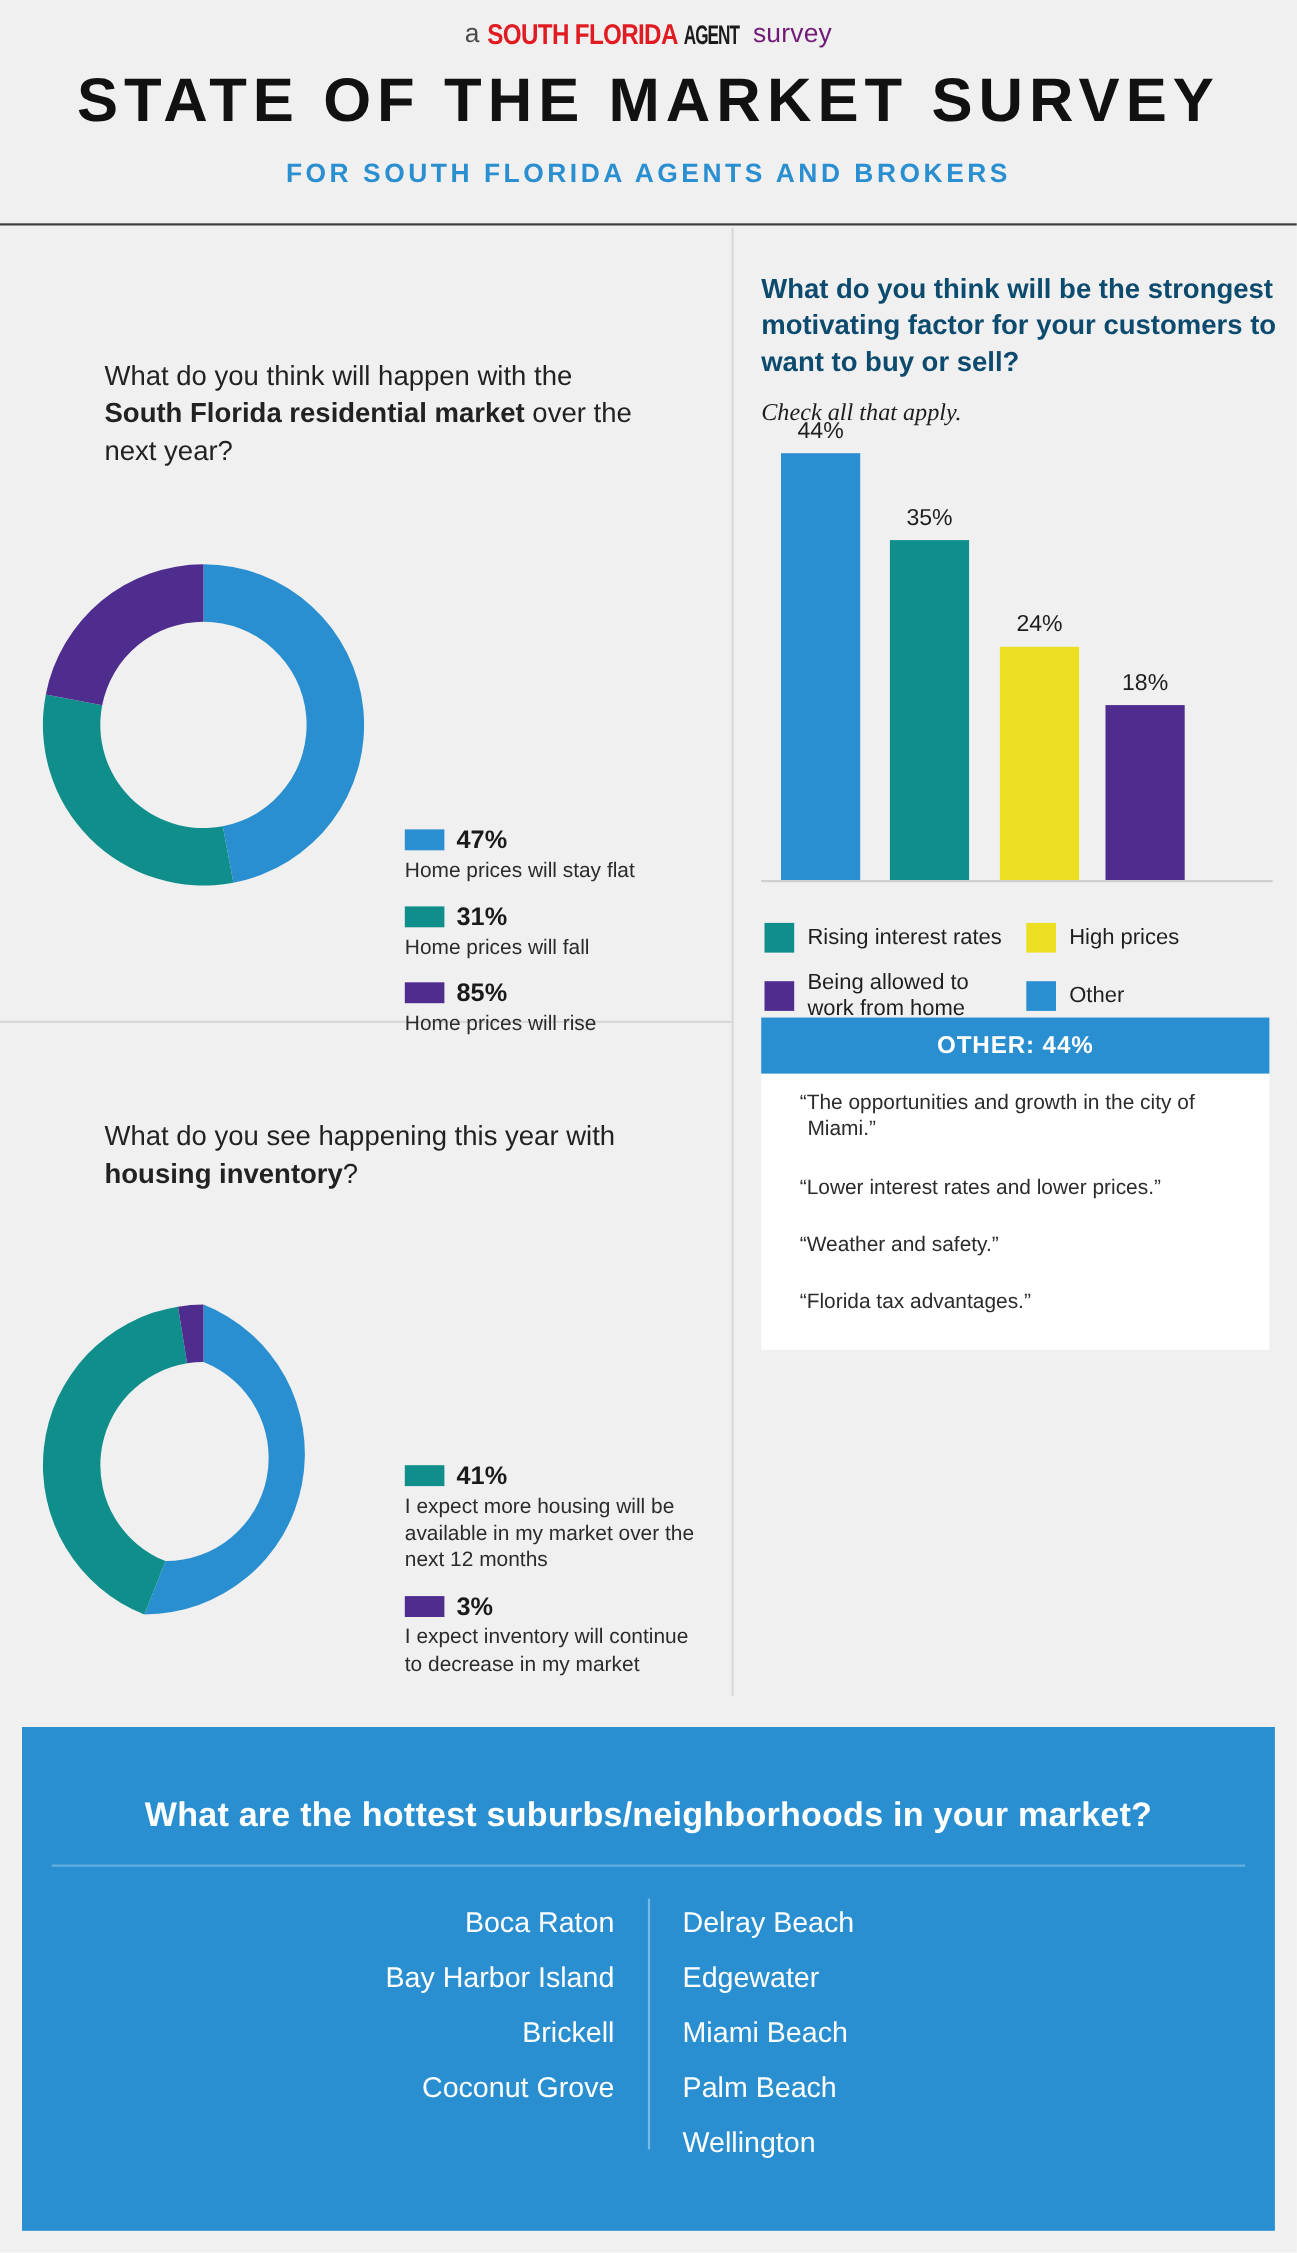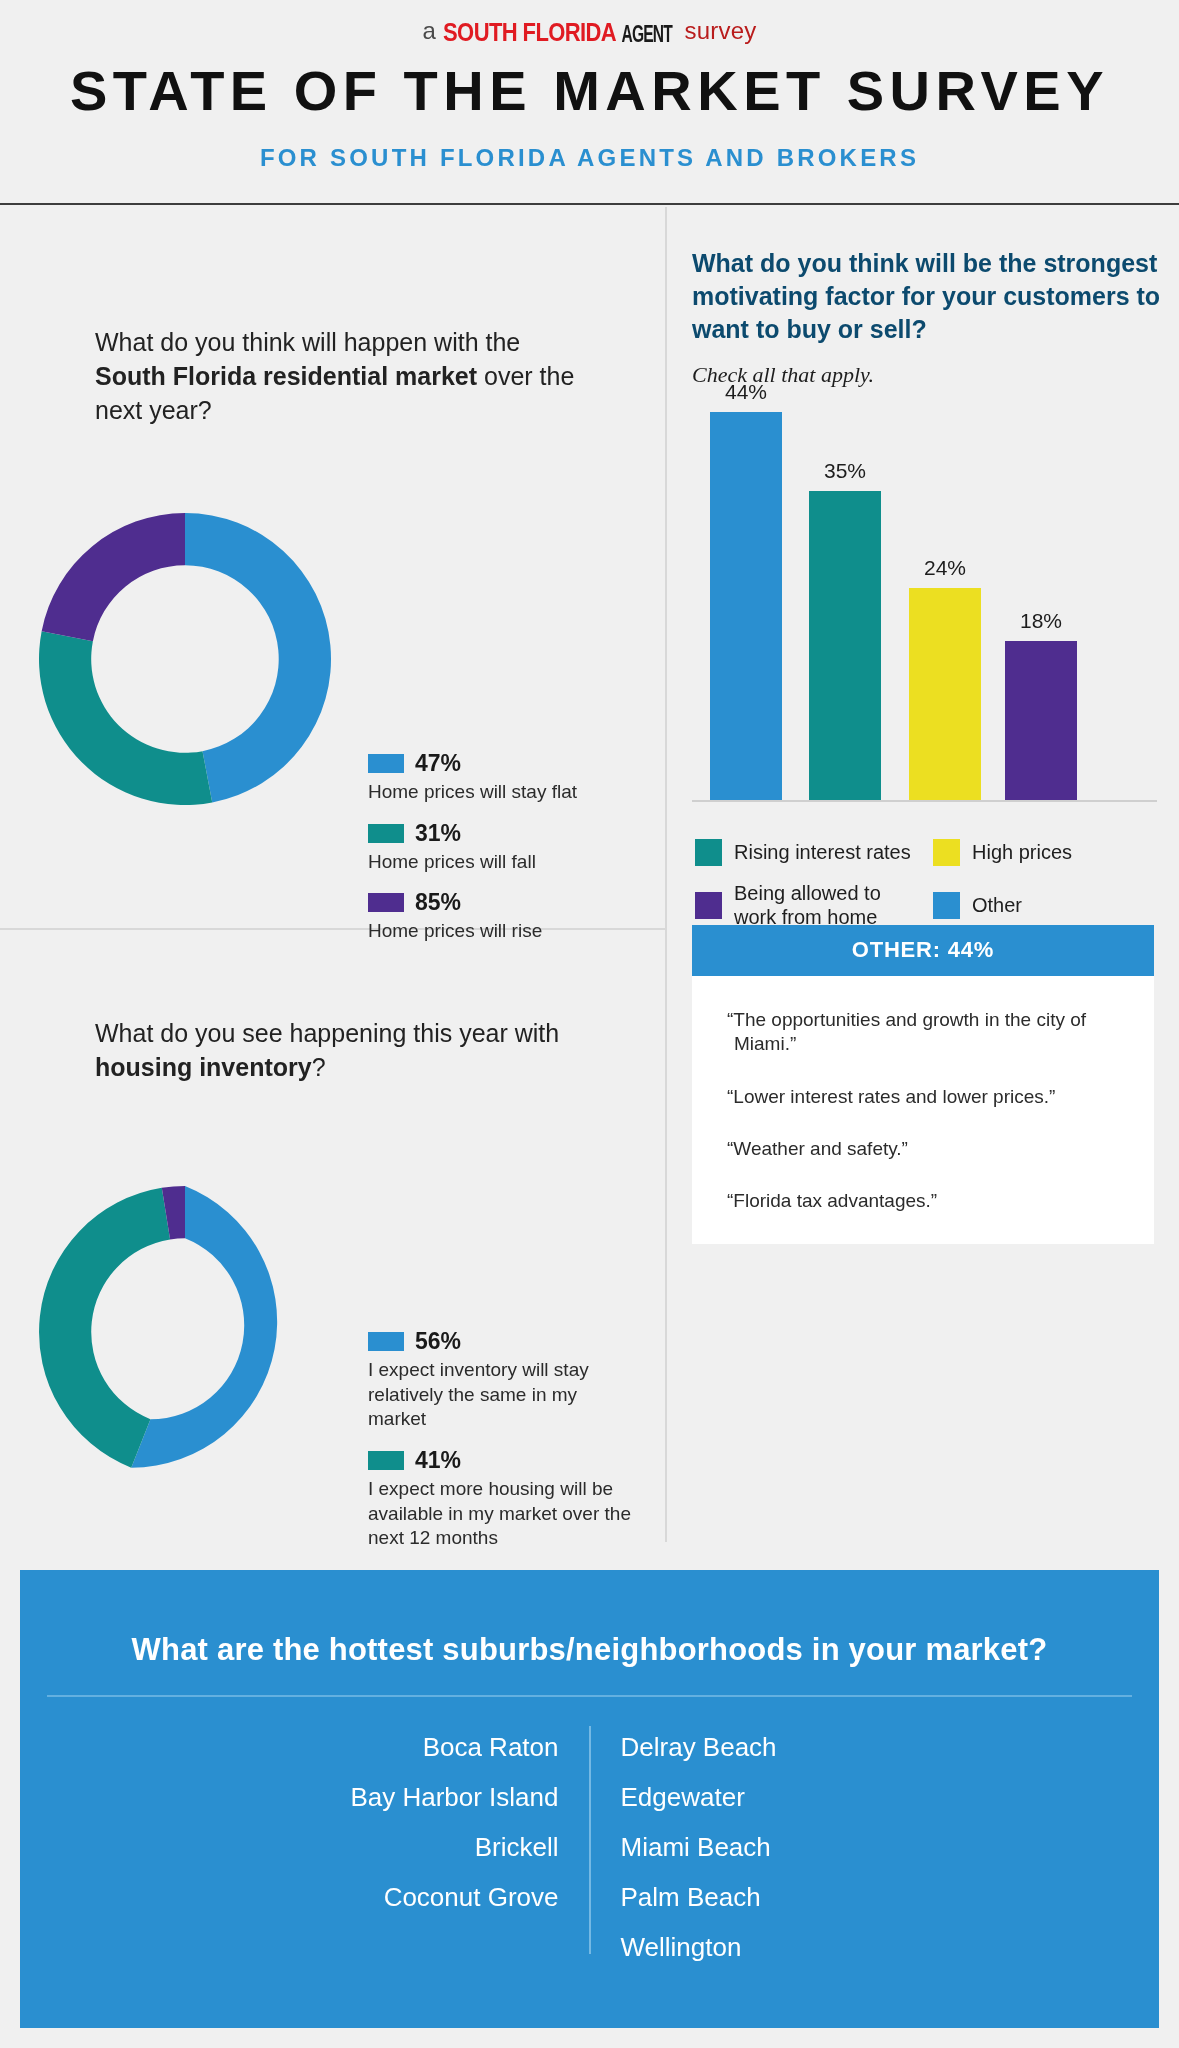--- a/index.html
+++ b/index.html
@@ -48,21 +48,21 @@
   }
   .kicker .k-brand-dark {
     font-weight: 800;
     color: #1a1a1a;
     letter-spacing: -1px;
     font-size: 19px;
     transform: scaleY(1.28) scaleX(.82);
     display: inline-block;
     vertical-align: -1px;
   }
-  .kicker .k-survey { font-weight: 400; color: #b91c1c; margin-top: 12px; }
+  .kicker .k-survey { font-weight: 400; color: #701a75; margin-top: 12px; }
 
   .main-title {
     position: absolute;
     left: 0; top: 58px;
     width: 1179px;
     text-align: center;
     font-size: 56px;
     font-weight: 800;
     letter-spacing: 5.5px;
     color: #111111;
@@ -203,21 +203,21 @@
   }
   .other-head {
     background: #2a8fd0;
     color: #ffffff;
     text-align: center;
     font-size: 22px;
     font-weight: 800;
     letter-spacing: .8px;
     padding: 12px 0 13px;
   }
-  .other-body { padding: 32px 42px 30px; }
+  .other-body { padding: 15px 42px 30px; }
   .other-quote {
     font-size: 19px;
     line-height: 1.28;
     color: #2b2b2b;
     margin-bottom: 28px;
     text-indent: -7px;
   }
   .other-quote:last-child { margin-bottom: 0; }
 
   
@@ -341,27 +341,20 @@
           <path d="M 0,-146 A 146,146 0 0 1 -53.78,135.71 L -34.55,87.19 A 93.8,93.8 0 0 0 0,-93.8 Z" fill="#2a8fd0"></path>
 
           <path d="M -53.78,135.71 A 146,146 0 0 1 -23.20,-144.15 L -14.90,-92.61 A 93.8,93.8 0 0 0 -34.55,87.19 Z" fill="#0f8e8c"></path>
 
           <path d="M -23.20,-144.15 A 146,146 0 0 1 0,-146 L 0,-93.8 A 93.8,93.8 0 0 0 -14.90,-92.61 Z" fill="#4f2d8f"></path>
         </g>
       </svg>
     </div>
 
     <div class="legend" style="left:368px; top:1123px; width:270px;">
-      <div class="legend-row">
-        <div class="legend-head">
-          <span class="swatch" style="background:#2a8fd0"></span>
-          <span class="legend-pct">56%</span>
-        </div>
-        <div class="legend-label">I expect inventory will stay relatively the same in my market</div>
-      </div>
       <div class="legend-row">
         <div class="legend-head">
           <span class="swatch" style="background:#0f8e8c"></span>
           <span class="legend-pct">41%</span>
         </div>
         <div class="legend-label">I expect more housing will be available in my market over the next 12 months</div>
       </div>
       <div class="legend-row">
         <div class="legend-head">
           <span class="swatch" style="background:#4f2d8f"></span>

